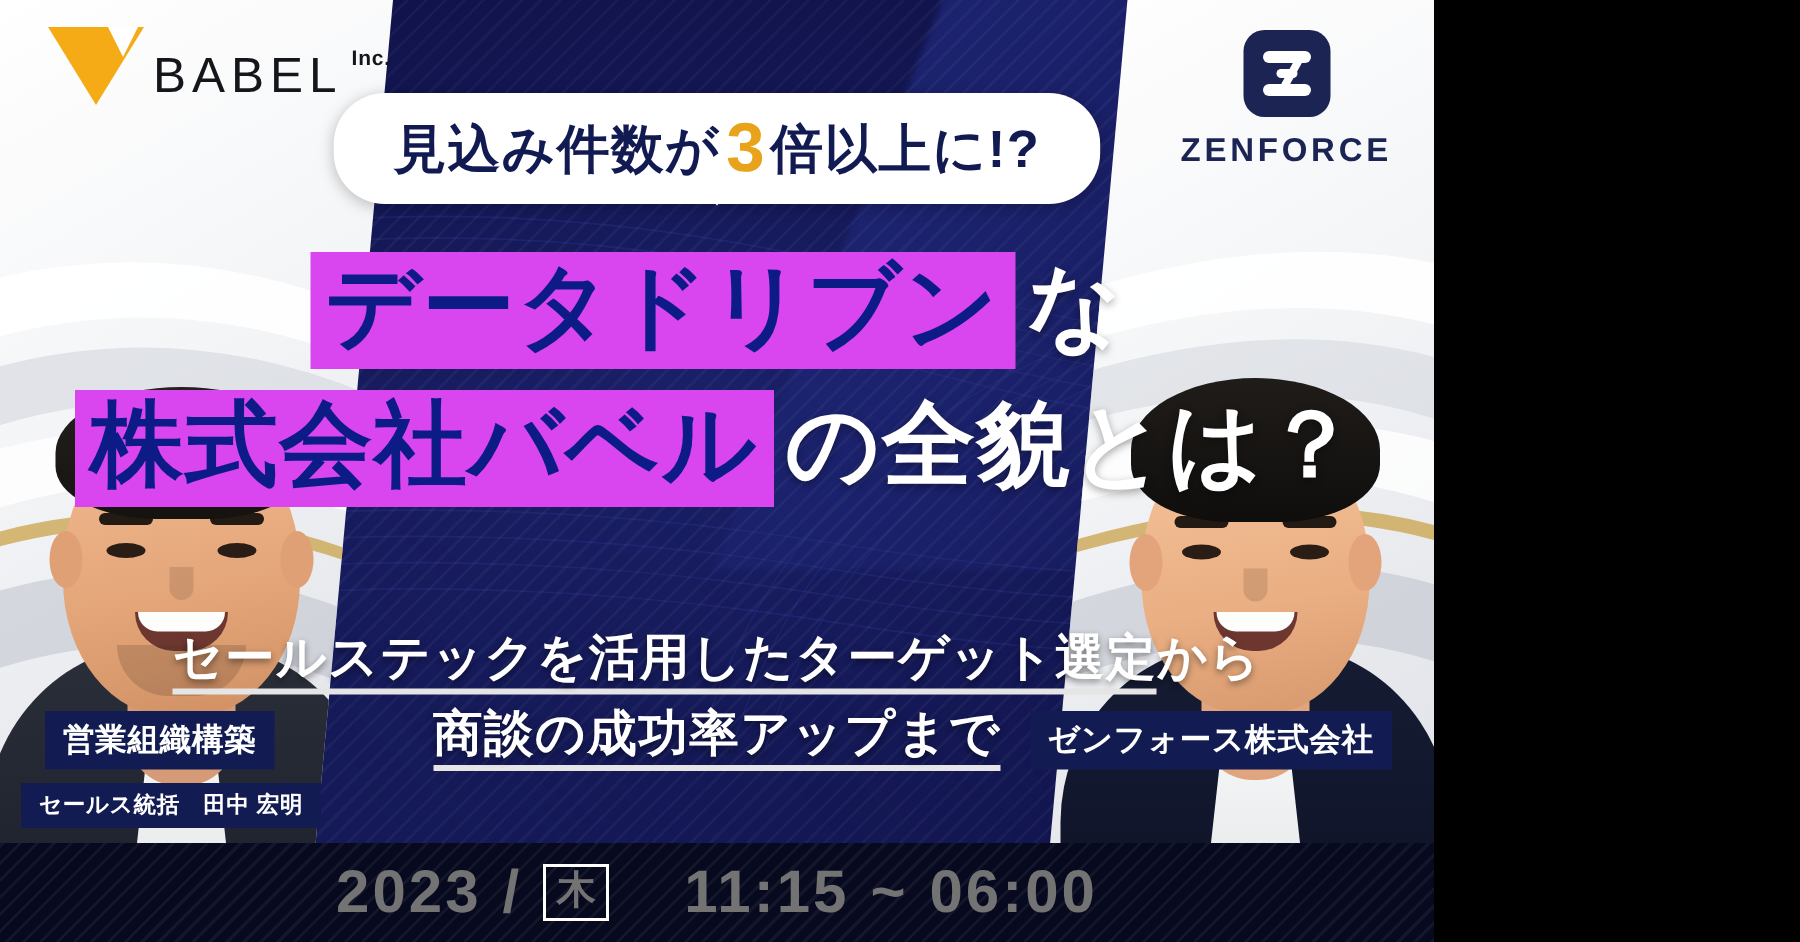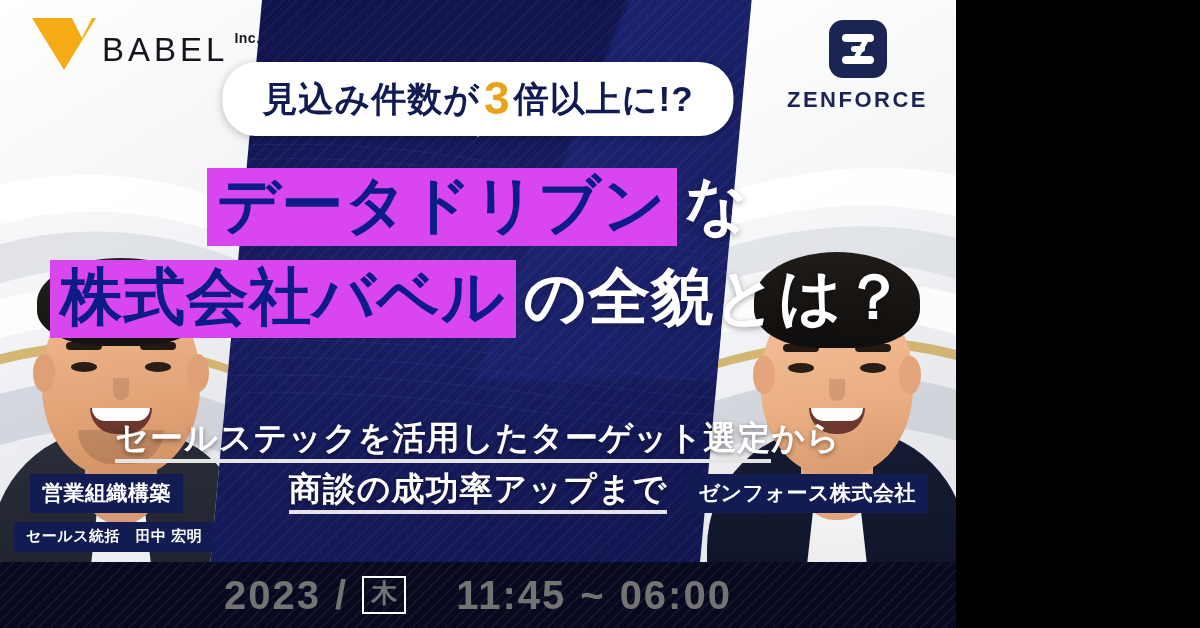--- a/index.html
+++ b/index.html
@@ -336,19 +336,19 @@
     <div><span class="sp-company">ゼンフォース株式会社</span></div>
   </div>
 
   <div class="datebar">
     <div class="datebar-diag"></div>
     <div class="datebar-inner">
       <span>2023</span>
       <span>/</span>
       <span class="dow-box">木</span>
       <span class="time-gap"></span>
-      <span>11:45</span>
+      <span>11:15</span>
       <span>~</span>
       <span>06:00</span>
     </div>
   </div>
 
 </div>
 
 </body></html>

